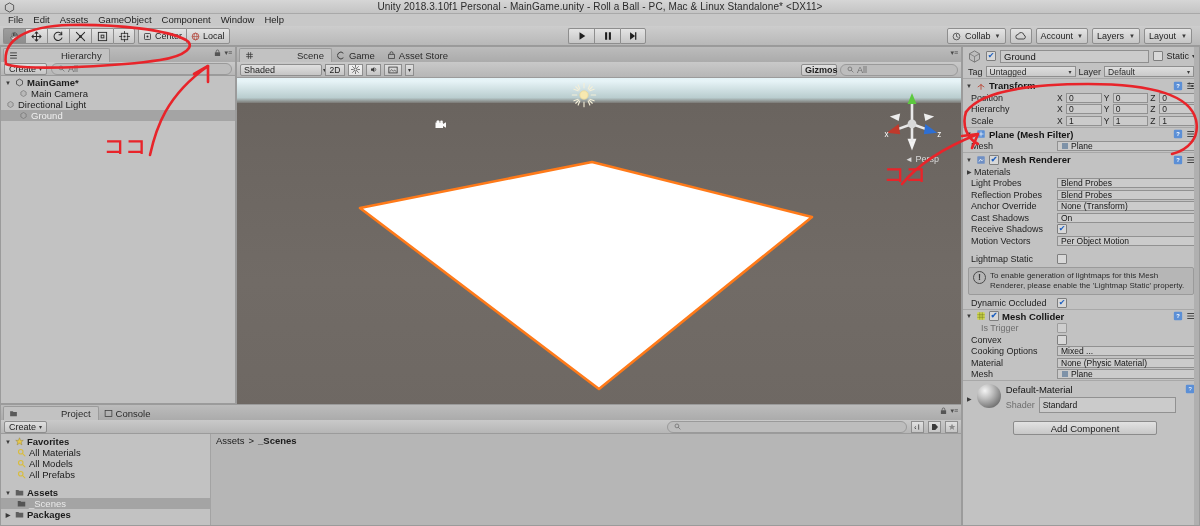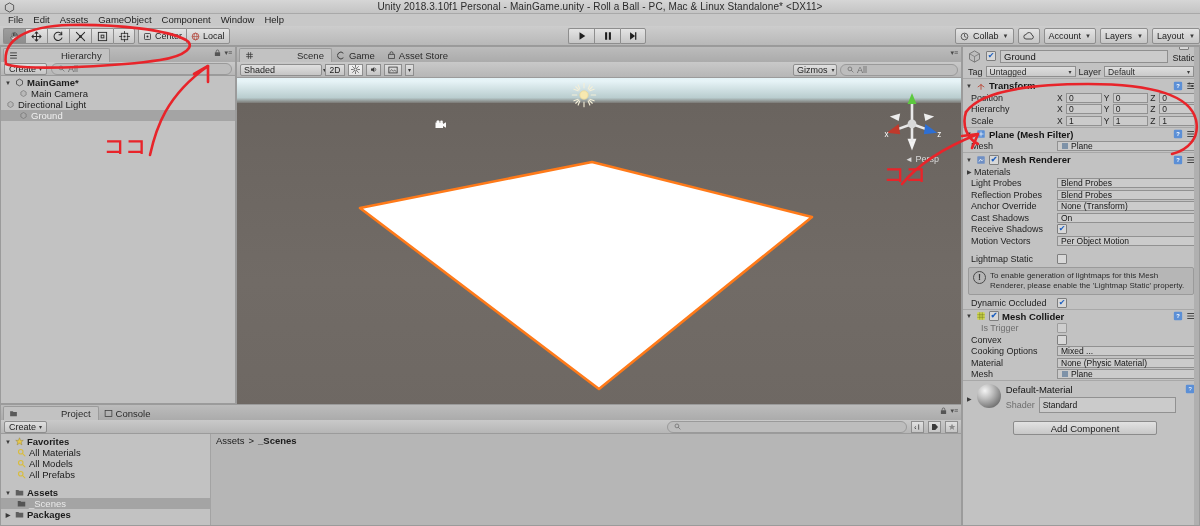--- a/index.html
+++ b/index.html
@@ -52,21 +52,21 @@
     font-size: 9px; color: #1e1e1e; padding: 0 4px;
   }
   .tbtn:first-child { border-radius: 2px 0 0 2px; }
   .tbtn:last-child { border-right-width: 1px; border-radius: 0 2px 2px 0; }
   .tbtn.active { background: linear-gradient(#9d9d9d, #8d8d8d); }
   .tbtn.solo { border-right-width: 1px; border-radius: 2px; margin-right: 4px; }
   .pivotgrp { left: 138px; }
   .pivotgrp .tbtn { min-width: 40px; justify-content: flex-start; gap: 3px; }
   .playgrp { left: 568px; }
   .playgrp .tbtn { min-width: 26px; }
-  .rightgrp { right: 0; margin-left: 41px; }
+  .rightgrp { right: 8px; margin-left: 41px; }
   .rightgrp .tbtn { min-width: 48px; justify-content: space-between; gap: 4px; }
 
   .caret { font-size: 6px; line-height: 1; color: #3a3a3a; }
 
   
   .panel { position: absolute; background: #c2c2c2; border: 1px solid #9b9b9b; }
   .tabstrip {
     height: 15px; background: linear-gradient(#bcbcbc,#ababab);
     display: flex; align-items: flex-end; padding-left: 2px; position: relative;
   }
@@ -132,21 +132,21 @@
   .insp-body { background: #c2c2c2; height: 100%; overflow: hidden; }
   .objheader { height: 18px; display: flex; align-items: center; gap: 4px; padding: 2px 4px; }
   .namefield {
     flex: 1; height: 13px; background: #cbcbcb; border: 1px solid #8f8f8f;
     font-size: 9.5px; display: flex; align-items: center; padding-left: 3px; color: #141414;
   }
   .cbox { width: 10px; height: 10px; background: #d8d8d8; border: 1px solid #7e7e7e; border-radius: 1px;
           display:flex;align-items:center;justify-content:center; }
   .cbox.ck { background: #d8d8d8; }
   .cbox.ck:after { content: "✔"; font-size: 8px; color: #1d5fbf; line-height: 1; }
-  .staticbox { display: flex; align-items: center; gap: 3px; font-size: 9px; flex-direction: column; }
+  .staticbox { display: flex; align-items: center; gap: 3px; font-size: 9px; }
   .taglayer { height: 13px; display: flex; align-items: center; gap: 3px; padding: 0 5px; font-size: 9px; color: #2a2a2a; }
   .tlfield { flex: 1; height: 11px; background: linear-gradient(#dedede,#c9c9c9); border: 1px solid #8f8f8f;
              display: flex; align-items: center; justify-content: space-between; padding: 0 3px; font-size: 8.5px; }
 
   .comp { border-top: 1px solid #a8a8a8; }
   .comp-head { height: 13px; display: flex; align-items: center; gap: 3px; padding: 0 3px; font-size: 9.5px; font-weight: bold; color: #141414; }
   .comp-head .fold { font-size: 6px; color: #3a3a3a; width: 7px; }
   .comp-head .ico { width: 10px; height: 10px; }
   .comp-head .tools { margin-left: auto; display: flex; gap: 3px; align-items: center; }
   .prow { height: 11.5px; display: flex; align-items: center; font-size: 9px; color: #1f1f1f; padding-left: 8px; }
@@ -433,21 +433,21 @@
         <div class="sq" style="min-width:18px;">
           <svg width="10" height="8" viewBox="0 0 24 18">
             <rect x="2" y="2" width="20" height="14" fill="none" stroke="#3a3a3a" stroke-width="2"></rect>
             <path d="M4 13l5-5 4 4 3-3 4 4" fill="none" stroke="#3a3a3a" stroke-width="1.6"></path>
           </svg>
         </div>
         <div class="sq" style="min-width:9px;">
           <span class="caret">▾</span>
         </div>
         <div style="flex:1;"></div>
-        <div class="dropbtn" style="width:44px;">
+        <div class="dropbtn" style="width:36px;font-weight:bold;">
           <span>Gizmos</span>
           <span class="caret">▾</span>
         </div>
         <div class="searchfield" style="max-width:118px;">
           <svg width="7" height="7" viewBox="0 0 24 24">
             <circle cx="10" cy="10" r="6.5" fill="none" stroke="#6e6e6e" stroke-width="2.6"></circle>
             <path d="M15 15l6 6" stroke="#6e6e6e" stroke-width="2.6" stroke-linecap="round"></path>
           </svg>
           <span>All</span>
         </div>

